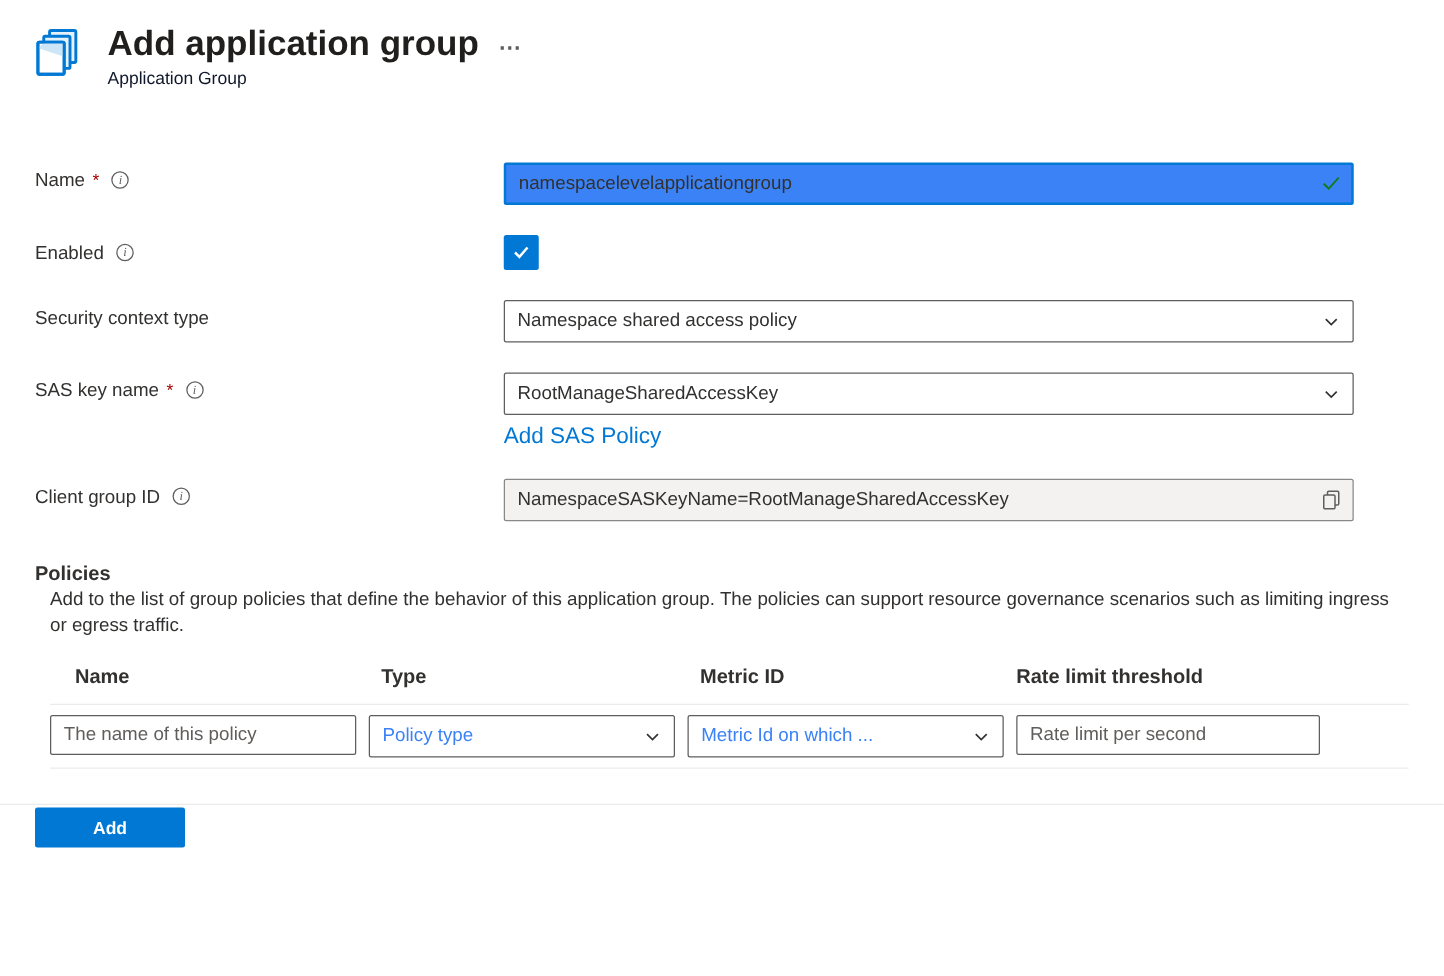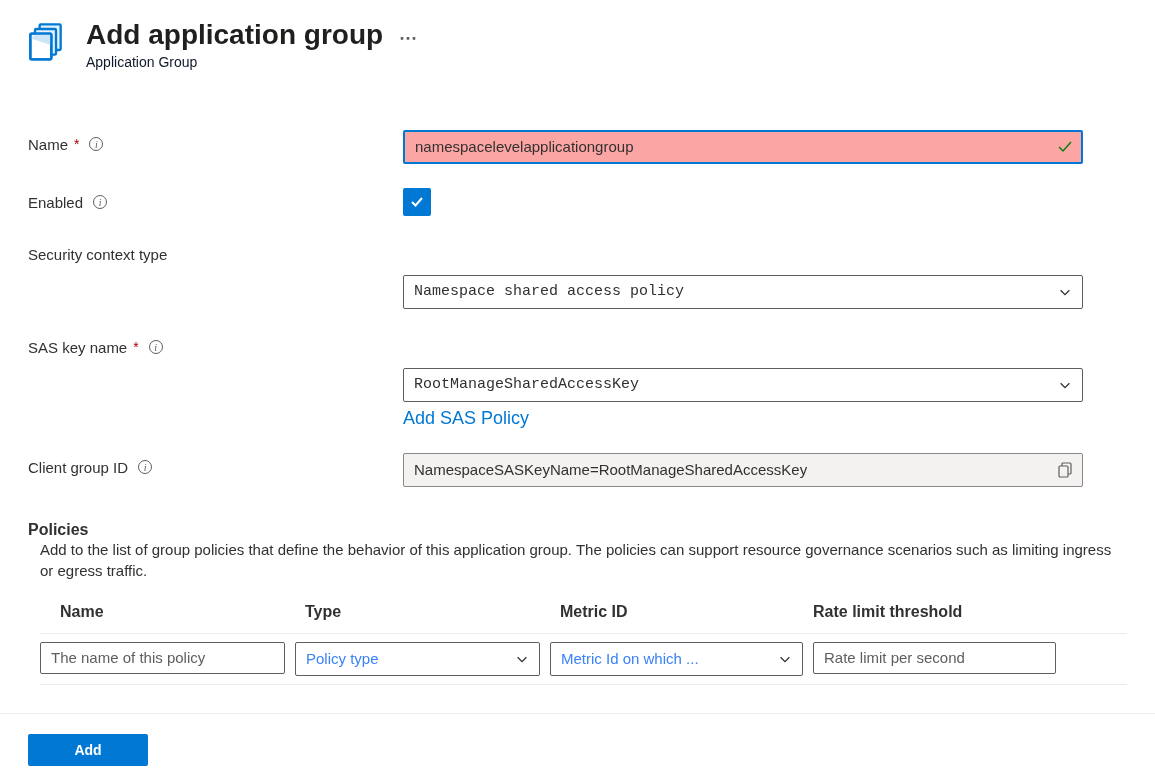--- a/index.html
+++ b/index.html
@@ -83,21 +83,21 @@
       max-width: 680px;
     }
     .text-input {
       width: 100%;
       border: 1px solid #605e5c;
       border-radius: 2px;
       padding: 6px 10px;
       font-size: 15px;
       font-family: inherit;
       color: #323130;
-      background: #fca5a5;
+      background: #3b82f6;
       outline: none;
       height: 34px;
     }
     .text-input.valid {
       border: 2px solid #0078d4;
       padding-right: 32px;
     }
     .input-wrap { position: relative; }
     .valid-check {
       position: absolute;
@@ -117,27 +117,26 @@
       cursor: pointer;
     }
     .checkbox svg { color: #fff; }
     .dropdown {
       width: 100%;
       height: 34px;
       border: 1px solid #605e5c;
       border-radius: 2px;
       padding: 6px 10px;
       font-size: 15px;
-      font-family: Liberation Mono, monospace;
+      font-family: Liberation Sans, sans-serif;
       background: #fff;
       display: flex;
       align-items: center;
       justify-content: space-between;
       cursor: pointer;
-      margin-top: 35px;
     }
     .chevron-down {
       width: 14px;
       height: 14px;
     }
     .link {
       color: #0078d4;
       font-size: 18px;
       cursor: pointer;
       display: inline-block;
@@ -219,21 +218,21 @@
       background: #fff;
       display: flex;
       align-items: center;
       justify-content: space-between;
       cursor: pointer;
       color: #3b82f6;
     }
     .footer {
       border-top: 1px solid #edebe9;
       margin-top: 28px;
-      padding: 20px 28px;
+      padding: 2px 28px;
     }
     .btn-primary {
       background: #0078d4;
       color: #fff;
       border: none;
       height: 32px;
       min-width: 120px;
       font-size: 14px;
       font-weight: 600;
       font-family: inherit;

